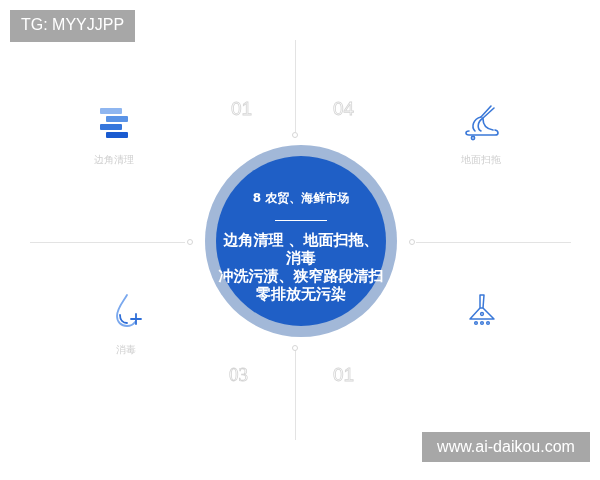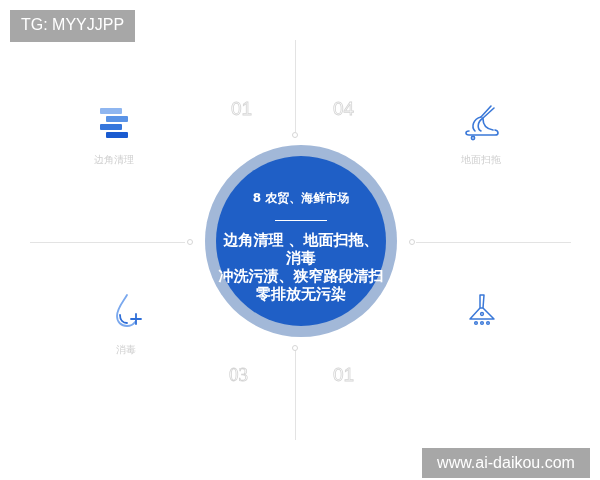--- a/index.html
+++ b/index.html
@@ -1,19 +1,19 @@
 <!DOCTYPE html>
 <html><head>
   <meta charset="utf-8">
   <style>
     html, body { margin:0; padding:0; }
     body { width:600px; height:480px; background:#ffffff; position:relative; overflow:hidden; font-family:"DejaVu Sans", sans-serif; }
     .wm { position:absolute; background:#a7a7a7; color:#ffffff; font-family:"Liberation Sans", sans-serif; font-size:16px; }
     .wm-tl { left:10px; top:10px; width:125px; height:32px; line-height:30px; text-align:center; }
-    .wm-br { left:422px; top:448px; width:168px; height:30px; line-height:30px; text-align:center; }
+    .wm-br { left:422px; top:432px; width:168px; height:30px; line-height:30px; text-align:center; }
     .vline { position:absolute; left:295px; width:1px; background:#e3e3e3; }
     .hline { position:absolute; top:242px; height:1px; background:#e3e3e3; }
     .dot { position:absolute; width:4px; height:4px; border:1px solid #d6d6d6; border-radius:50%; background:#fff; }
     .num { position:absolute; font-family:"Liberation Sans", sans-serif; font-size:19px; color:#ffffff; -webkit-text-stroke:0.8px #d4d4d4; }
     .item { position:absolute; width:100px; text-align:center; }
     .item .icon { width:40px; height:40px; margin:0 auto; }
     .item .label { margin-top:10px; font-size:10px; color:#d0d0d0; }
     .outer { position:absolute; left:205px; top:145px; width:192px; height:192px; border-radius:50%; background:#a2b8d8; }
     .inner { position:absolute; left:216px; top:156px; width:170px; height:170px; border-radius:50%; background:#1f5fc6; color:#fff; text-align:center; }
     .title { margin-top:34px; font-size:12px; font-weight:bold; }

